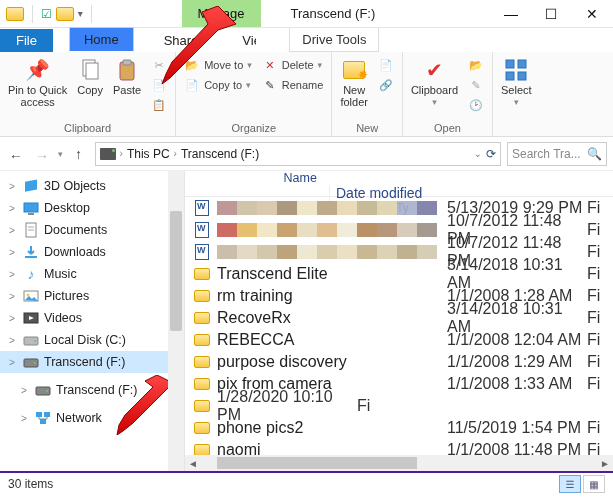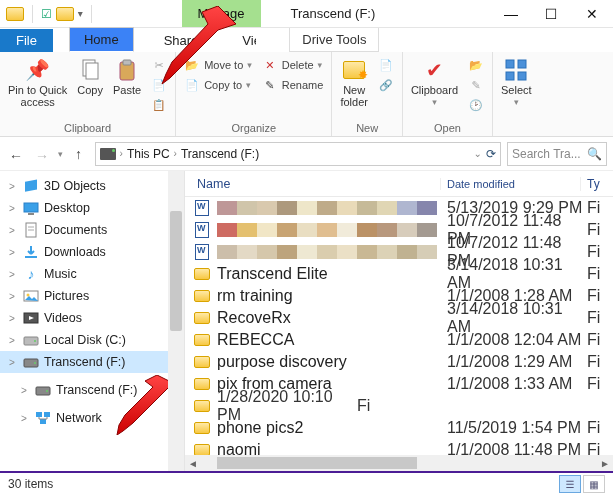--- a/index.html
+++ b/index.html
@@ -55,23 +55,23 @@
 .tree { width: 185px; border-right:1px solid #e5e5e5; overflow:hidden; padding-top:4px; position:relative; }
 .tree-scroll { position:absolute; right:0; top:0; bottom:0; width:16px; background:#f0f0f0; }
 .tree-scroll .thumb { position:absolute; left:2px; right:2px; top:40px; height:120px; background:#c8c8c8; border-radius:2px; }
 .tree-item { display:flex; align-items:center; gap:4px; padding:3px 4px 3px 6px; font-size:12.5px; cursor:default; }
 .tree-item .exp { width:12px; text-align:center; color:#888; font-size:10px; }
 .tree-item.sel { background:#cde8ff; }
 .tree-item .ic { width:18px; height:16px; display:flex; align-items:center; justify-content:center; }
 .tree-item.sub { padding-left:18px; }
 
 .content { flex:1; display:flex; flex-direction:column; position:relative; }
-.colhdr { height:26px; display:flex; align-items:center; border-bottom:1px solid #eaeaea; color:#4a6; color:#335; }
+.colhdr { height:26px; display:flex; align-items:center; border-bottom:1px solid #eaeaea; color:#4a6; color:#335;flex-direction:column; }
 .colhdr .c1 { width:255px; padding-left:12px; color:#2a4a8a; font-size:12.5px; }
-.colhdr .c2 { width:140px; color:#2a4a8a; font-size:11px; border-left:1px solid #eee; padding-left:6px; }
+.colhdr .c2 { width:140px; color:#2a4a8a; font-size:14px; border-left:1px solid #eee; padding-left:6px; }
 .colhdr .c3 { color:#2a4a8a; padding-left:6px; border-left:1px solid #eee; }
 .rows { flex:1; overflow:hidden; }
 .row { display:flex; align-items:center; height:22px; padding-left:8px; font-size:16px; }
 .row .ic { width:18px; height:16px; margin-right:6px; display:flex; align-items:center; justify-content:center; }
 .row .name { width:230px; white-space:nowrap; overflow:hidden; }
 .row .date { width:140px; color:#333; }
 .row .type { color:#333; }
 .folder-glyph { width:16px; height:12px; background:linear-gradient(#ffe9a6,#f7c843); border:1px solid #d9a400; border-radius:2px; }
 .word-glyph { width:14px; height:16px; border:1px solid #2b579a; background:#fff; position:relative; }
 .word-glyph:before { content:"W"; position:absolute; left:1px; top:0; font-size:9px; color:#2b579a; font-weight:bold; }

